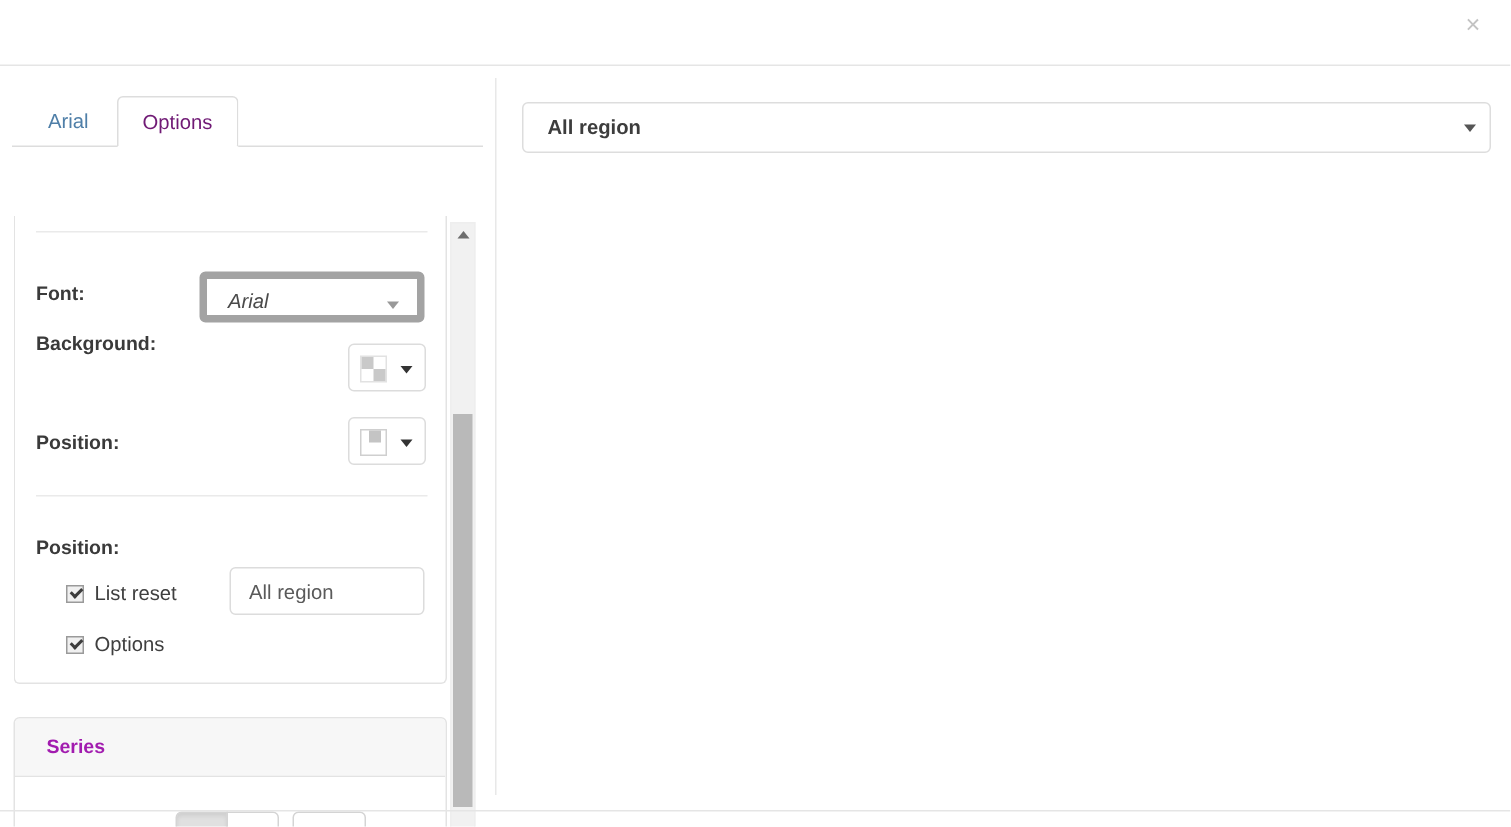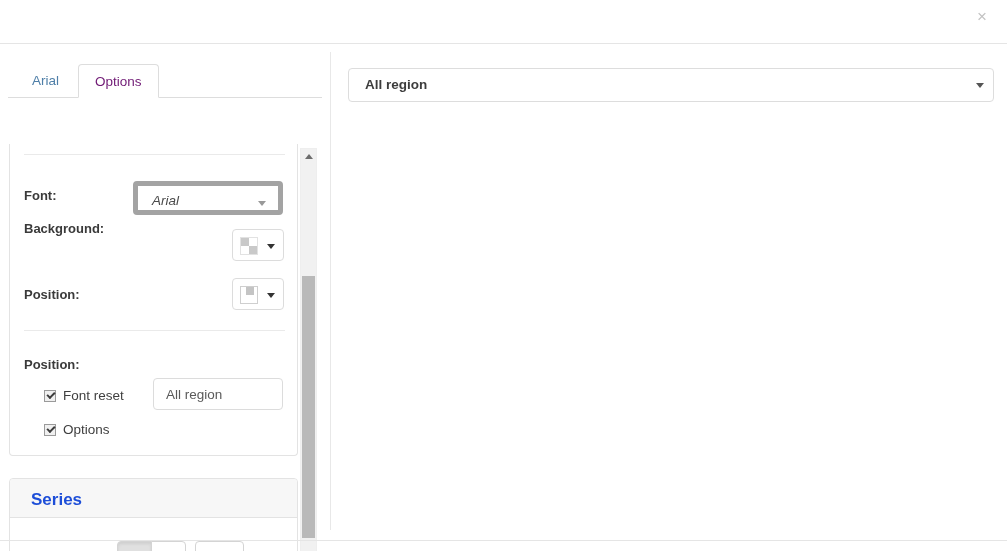--- a/index.html
+++ b/index.html
@@ -320,23 +320,23 @@
     height: 39px;
     box-sizing: border-box;
     background: #f7f7f7;
     border-bottom: 1px solid #e3e3e3;
     border-radius: 3px 3px 0 0;
   }
   .panel-heading-title {
     position: absolute;
     left: 21px;
     top: 11px;
-    font-size: 17px;
+    font-size: 13px;
     font-weight: bold;
-    color: #1d4ed8;
+    color: #a21caf;
     white-space: nowrap;
   }
   .btn-group {
     position: absolute;
     left: 107px;
     top: 62px;
     height: 33px;
   }
   .tbtn {
     position: absolute;
@@ -504,21 +504,21 @@
               </span>
             <span class="caret caret-dark picker-caret"></span>
           </div>
 
           <div class="hr-mid"></div>
 
           <div class="form-label" style="left:14px; top:213px;">Position:</div>
 
           <div class="checkrow" style="top:244px;">
             <span class="cbx"></span>
-            <span class="cbx-label">Font reset</span>
+            <span class="cbx-label">List reset</span>
           </div>
 
           <input class="reset-input" type="text" value="All region" style="">
 
           <div class="checkrow" style="top:278px;">
             <span class="cbx"></span>
             <span class="cbx-label">Options</span>
           </div>
         </div>
 

